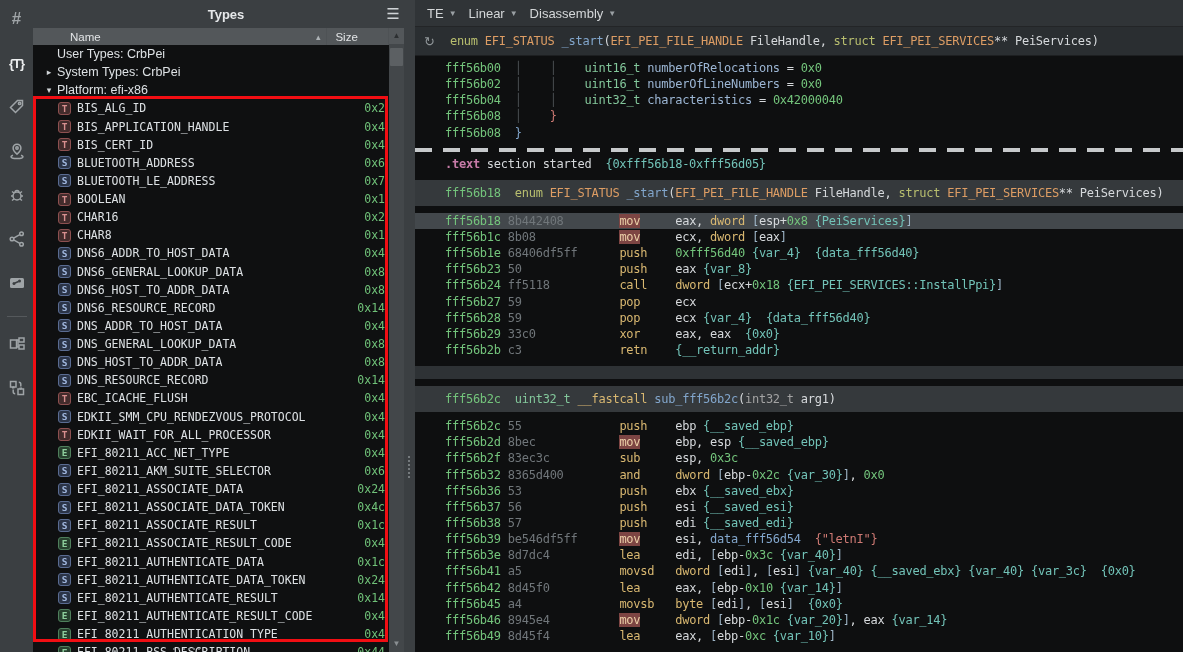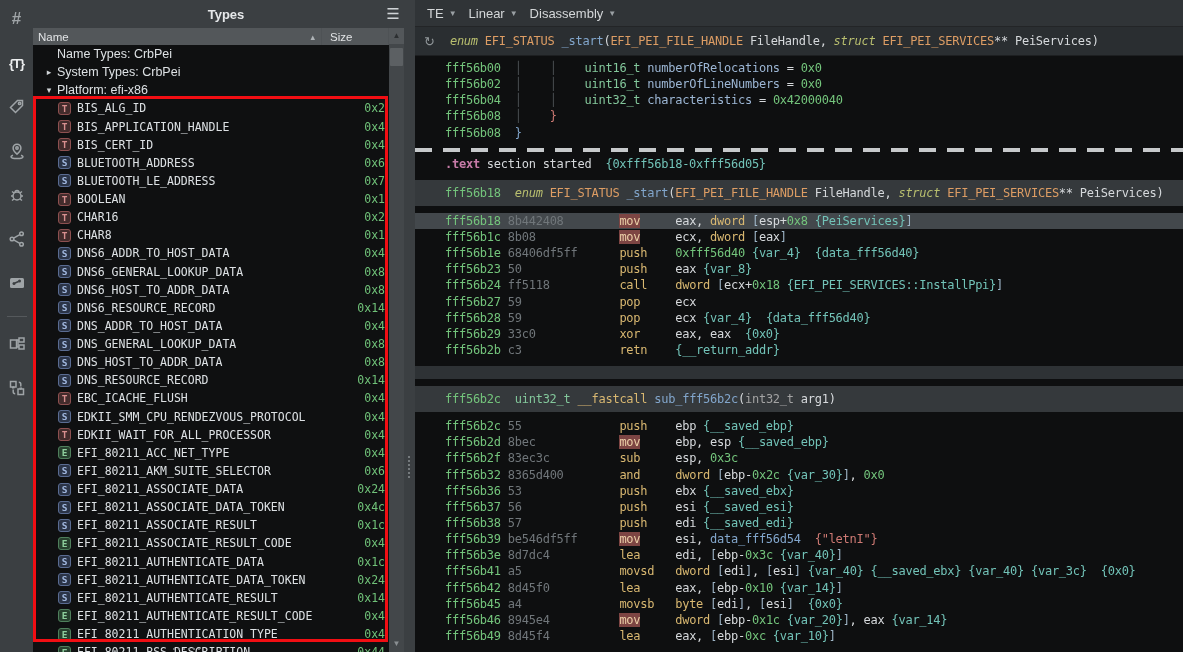--- a/index.html
+++ b/index.html
@@ -27,21 +27,21 @@
   #typesearch svg { margin:0 5px 0 7px; }
   #typesearch input { background:transparent; border:none; outline:none; color:#c7ccd0; font-size:12px;
                       width:230px; font-family:"Liberation Sans",sans-serif; }
   #typesearch input::placeholder { color:#9ba1a5; }
   #typesmenu { position:absolute; right:2px; top:6px; width:18px; height:16px; color:#cfd3d6; font-size:15px;
                line-height:16px; text-align:center; cursor:pointer; }
 
   #colhead { position:absolute; left:0; top:28px; width:356px; height:17px; background:#53575a;
              display:flex; font-size:11.5px; color:#e2e4e6; }
   .colcell { display:flex; align-items:center; border-right:1px solid #41454840; }
-  #col-name { width:289px; padding-left:5px; }
+  #col-name { width:289px; padding-left:5px;margin-left:32px; }
   #col-name .sortarrow { margin-left:auto; margin-right:6px; color:#aeb3b6; font-size:9px; }
   #col-size { width:67px; padding-left:8px; }
 
   #typeslist { position:absolute; left:0; top:45px; width:356px; height:607px; overflow:hidden; }
   .trow { height:18.13px; display:flex; align-items:center; color:#dde1e4; }
   .trow.group { font-size:12.5px; }
   .trow .arrow { width:12px; margin-left:10px; font-size:9px; color:#cfd3d6; text-align:center; }
   .trow .glabel { margin-left:2px; }
   .trow .badge { width:13px; height:13px; border-radius:3px; margin-left:25px; margin-right:6px;
                  font:bold 9.5px "DejaVu Sans Mono", monospace; line-height:12px; text-align:center; flex:none; }
@@ -97,21 +97,21 @@
   .c-w { color:#d6d9dc; }
   .c-y { color:#d9b871; }
   .c-n { color:#74c57c; }
   .c-an { color:#72c3b8; }
   .c-fb { color:#82a6cc; }
   .c-st { color:#cf7a74; }
   .c-bk { color:#9fb6c8; }
   .c-gd { color:#4c5154; }
   .c-ct { color:#83c79b; }
   .c-fl { color:#9cb6d4; }
-  .c-kw { color:#b9bf6f;font-style:italic; }
+  .c-kw { color:#b9bf6f; }
   .c-typ { color:#dd9d64; }
   .c-sec { color:#c77ba8;font-weight:bold; }
   .c-dim { color:#a3a3a3;margin-top:32px; }
   .c-hl { background:#7d4543; color:#ecd0a8; }
 </style>
 </head>
 <body>
 
 <div id="app">
 
@@ -186,21 +186,21 @@
         <span class="sortarrow">▴</span>
       </div>
       <div class="colcell" id="col-size">
         <span>Size</span>
       </div>
     </div>
 
     <div id="typeslist">
         <div class="trow group">
           <span class="arrow"></span>
-          <span class="glabel">Name Types: CrbPei</span>
+          <span class="glabel">User Types: CrbPei</span>
         </div>
         <div class="trow group">
           <span class="arrow">▸</span>
           <span class="glabel">System Types: CrbPei</span>
         </div>
         <div class="trow group">
           <span class="arrow">▾</span>
           <span class="glabel">Platform: efi-x86</span>
         </div>
         <div class="trow">

